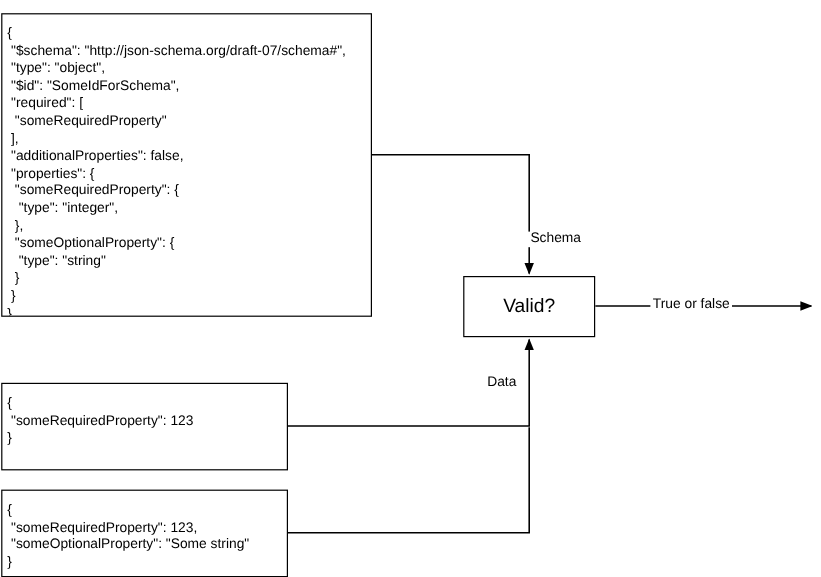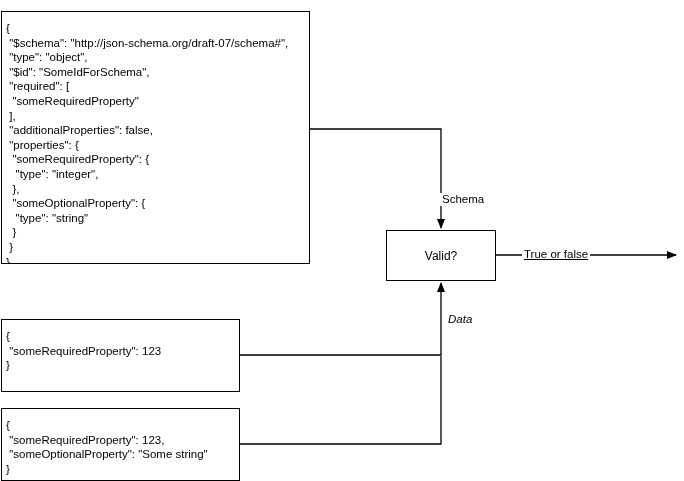--- a/index.html
+++ b/index.html
@@ -64,21 +64,21 @@
     padding: 9px 0 0 4px;
   }
   .node-box {
     position: absolute;
     box-sizing: border-box;
     border: 1px solid #000000;
     background: #ffffff;
     display: flex;
     align-items: center;
     justify-content: center;
-    font-size: 12px;
+    font-size: 16px;
     color: #000000;
   }
   #valid-box {
     left: 386px;
     top: 230px;
     width: 110px;
     height: 51px;
   }
   .edge-label {
     position: absolute;
@@ -89,28 +89,26 @@
     white-space: nowrap;
     padding: 0 2px;
     text-align: center;
   }
   #label-schema {
     left: 416px;
     top: 193px;
     margin-left: 24px;
   }
   #label-data {
-    left: 446px;
+    left: 404px;
     top: 313px;
-    font-style: italic;
   }
   #label-true-false {
-    left: 522px;
+    left: 542px;
     top: 248px;
-    text-decoration: underline;
   }
 </style>
 </head>
 <body>
 
 <div id="diagram-root">
 
   <svg class="svg-layer" viewBox="0 0 684 481" width="684" height="481" xmlns="http://www.w3.org/2000/svg">
     <defs>
       <marker id="arrowhead" markerWidth="10" markerHeight="8" refX="9" refY="4" orient="auto" markerUnits="userSpaceOnUse">

